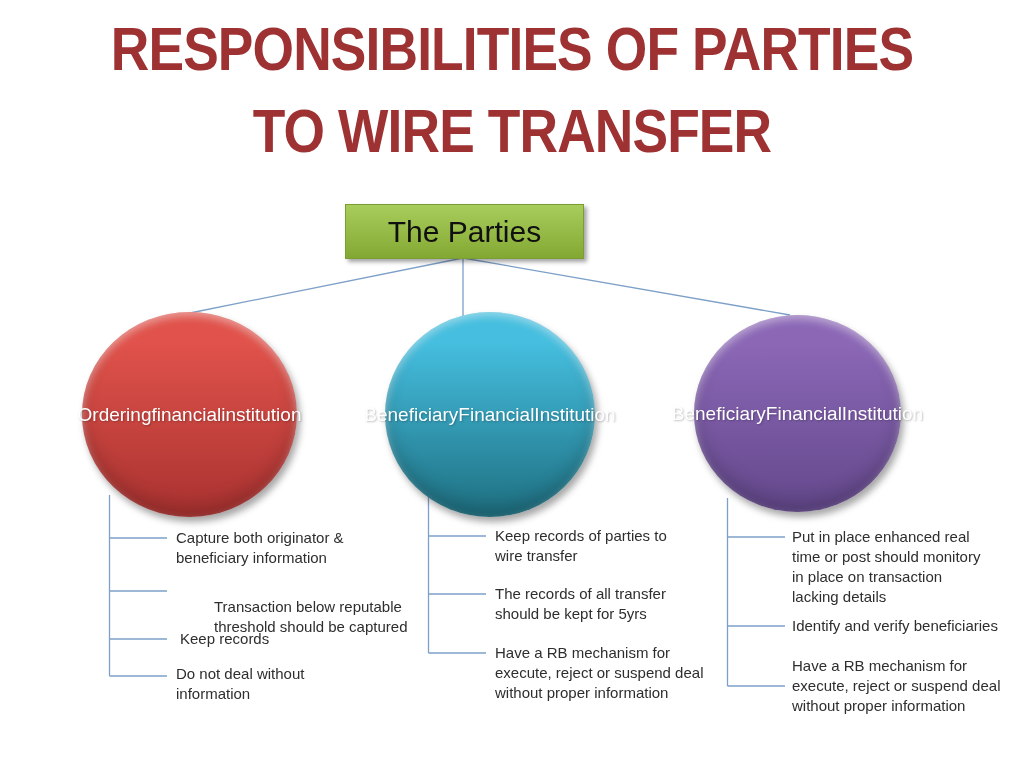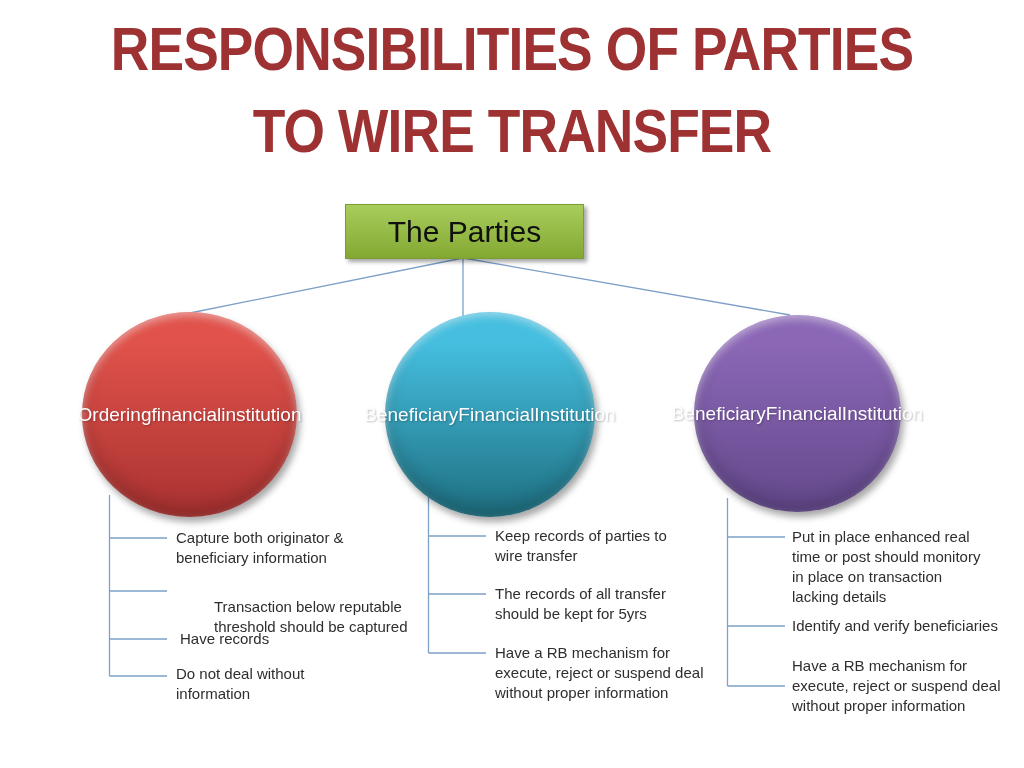--- a/index.html
+++ b/index.html
@@ -101,21 +101,21 @@
 
   <div class="resp" style="left:176px; top:528px; width:204px;">
     <span class="resp-line">Capture both originator &amp;</span>
     <span class="resp-line">beneficiary information</span>
   </div>
   <div class="resp" style="left:176px; top:597px; width:216px;margin-left:38px;">
     <span class="resp-line">Transaction below reputable</span>
     <span class="resp-line">threshold should be captured</span>
   </div>
   <div class="resp" style="left:180px; top:629px; width:200px;">
-    <span class="resp-line">Have records</span>
+    <span class="resp-line">Keep records</span>
   </div>
   <div class="resp" style="left:176px; top:664px; width:200px;">
     <span class="resp-line">Do not deal without</span>
     <span class="resp-line">information</span>
   </div>
 
   <div class="resp" style="left:495px; top:526px; width:206px;">
     <span class="resp-line">Keep records of parties to</span>
     <span class="resp-line">wire transfer</span>
   </div>

